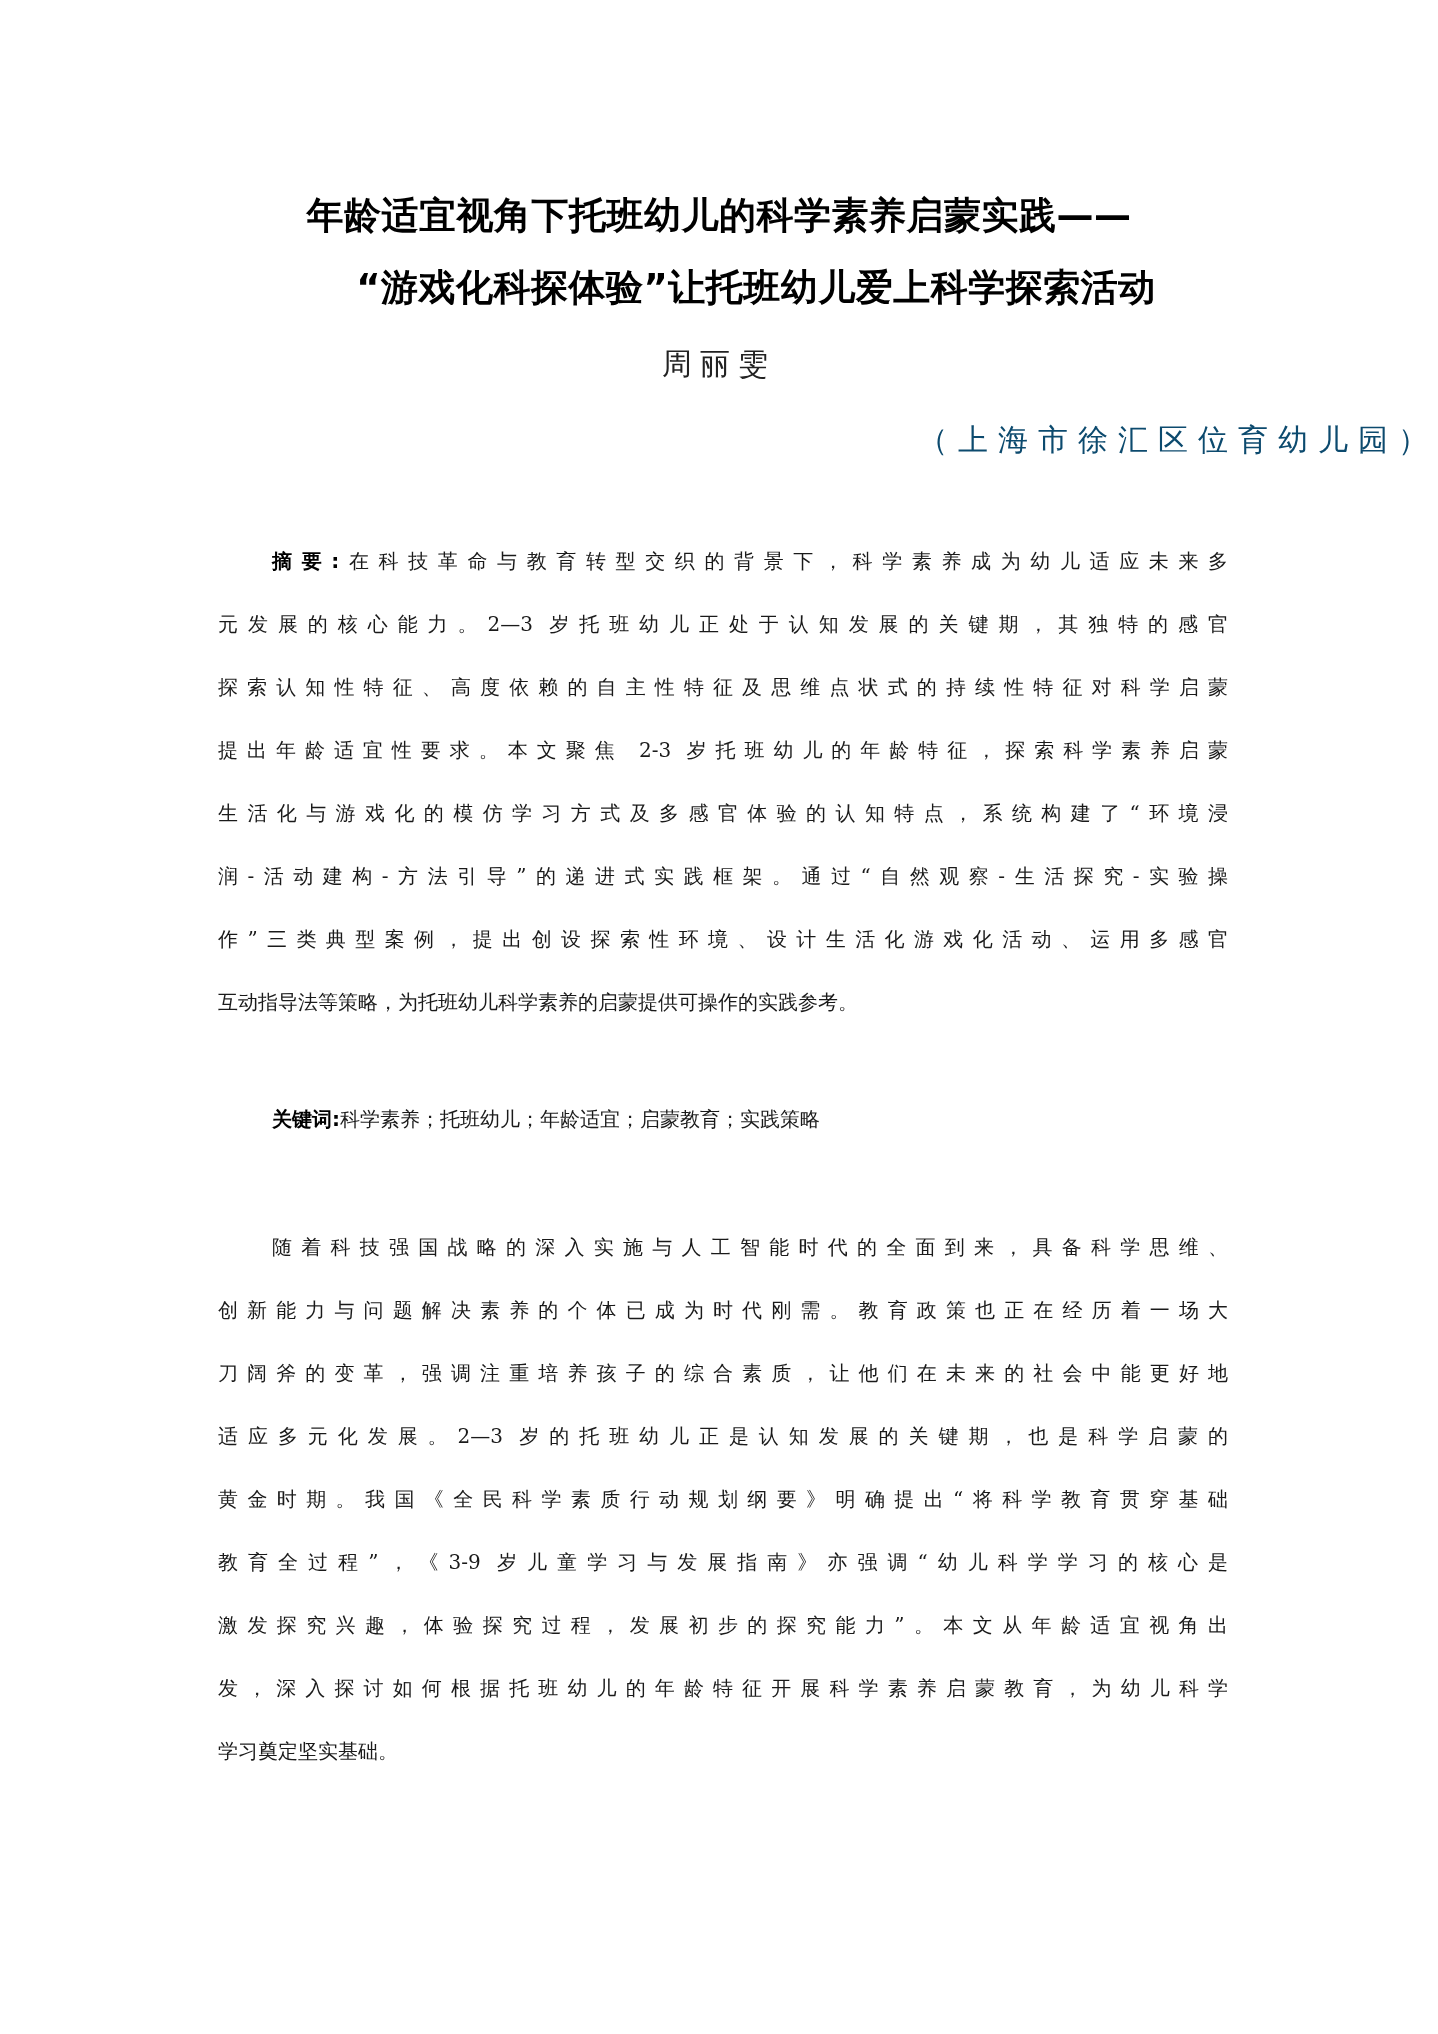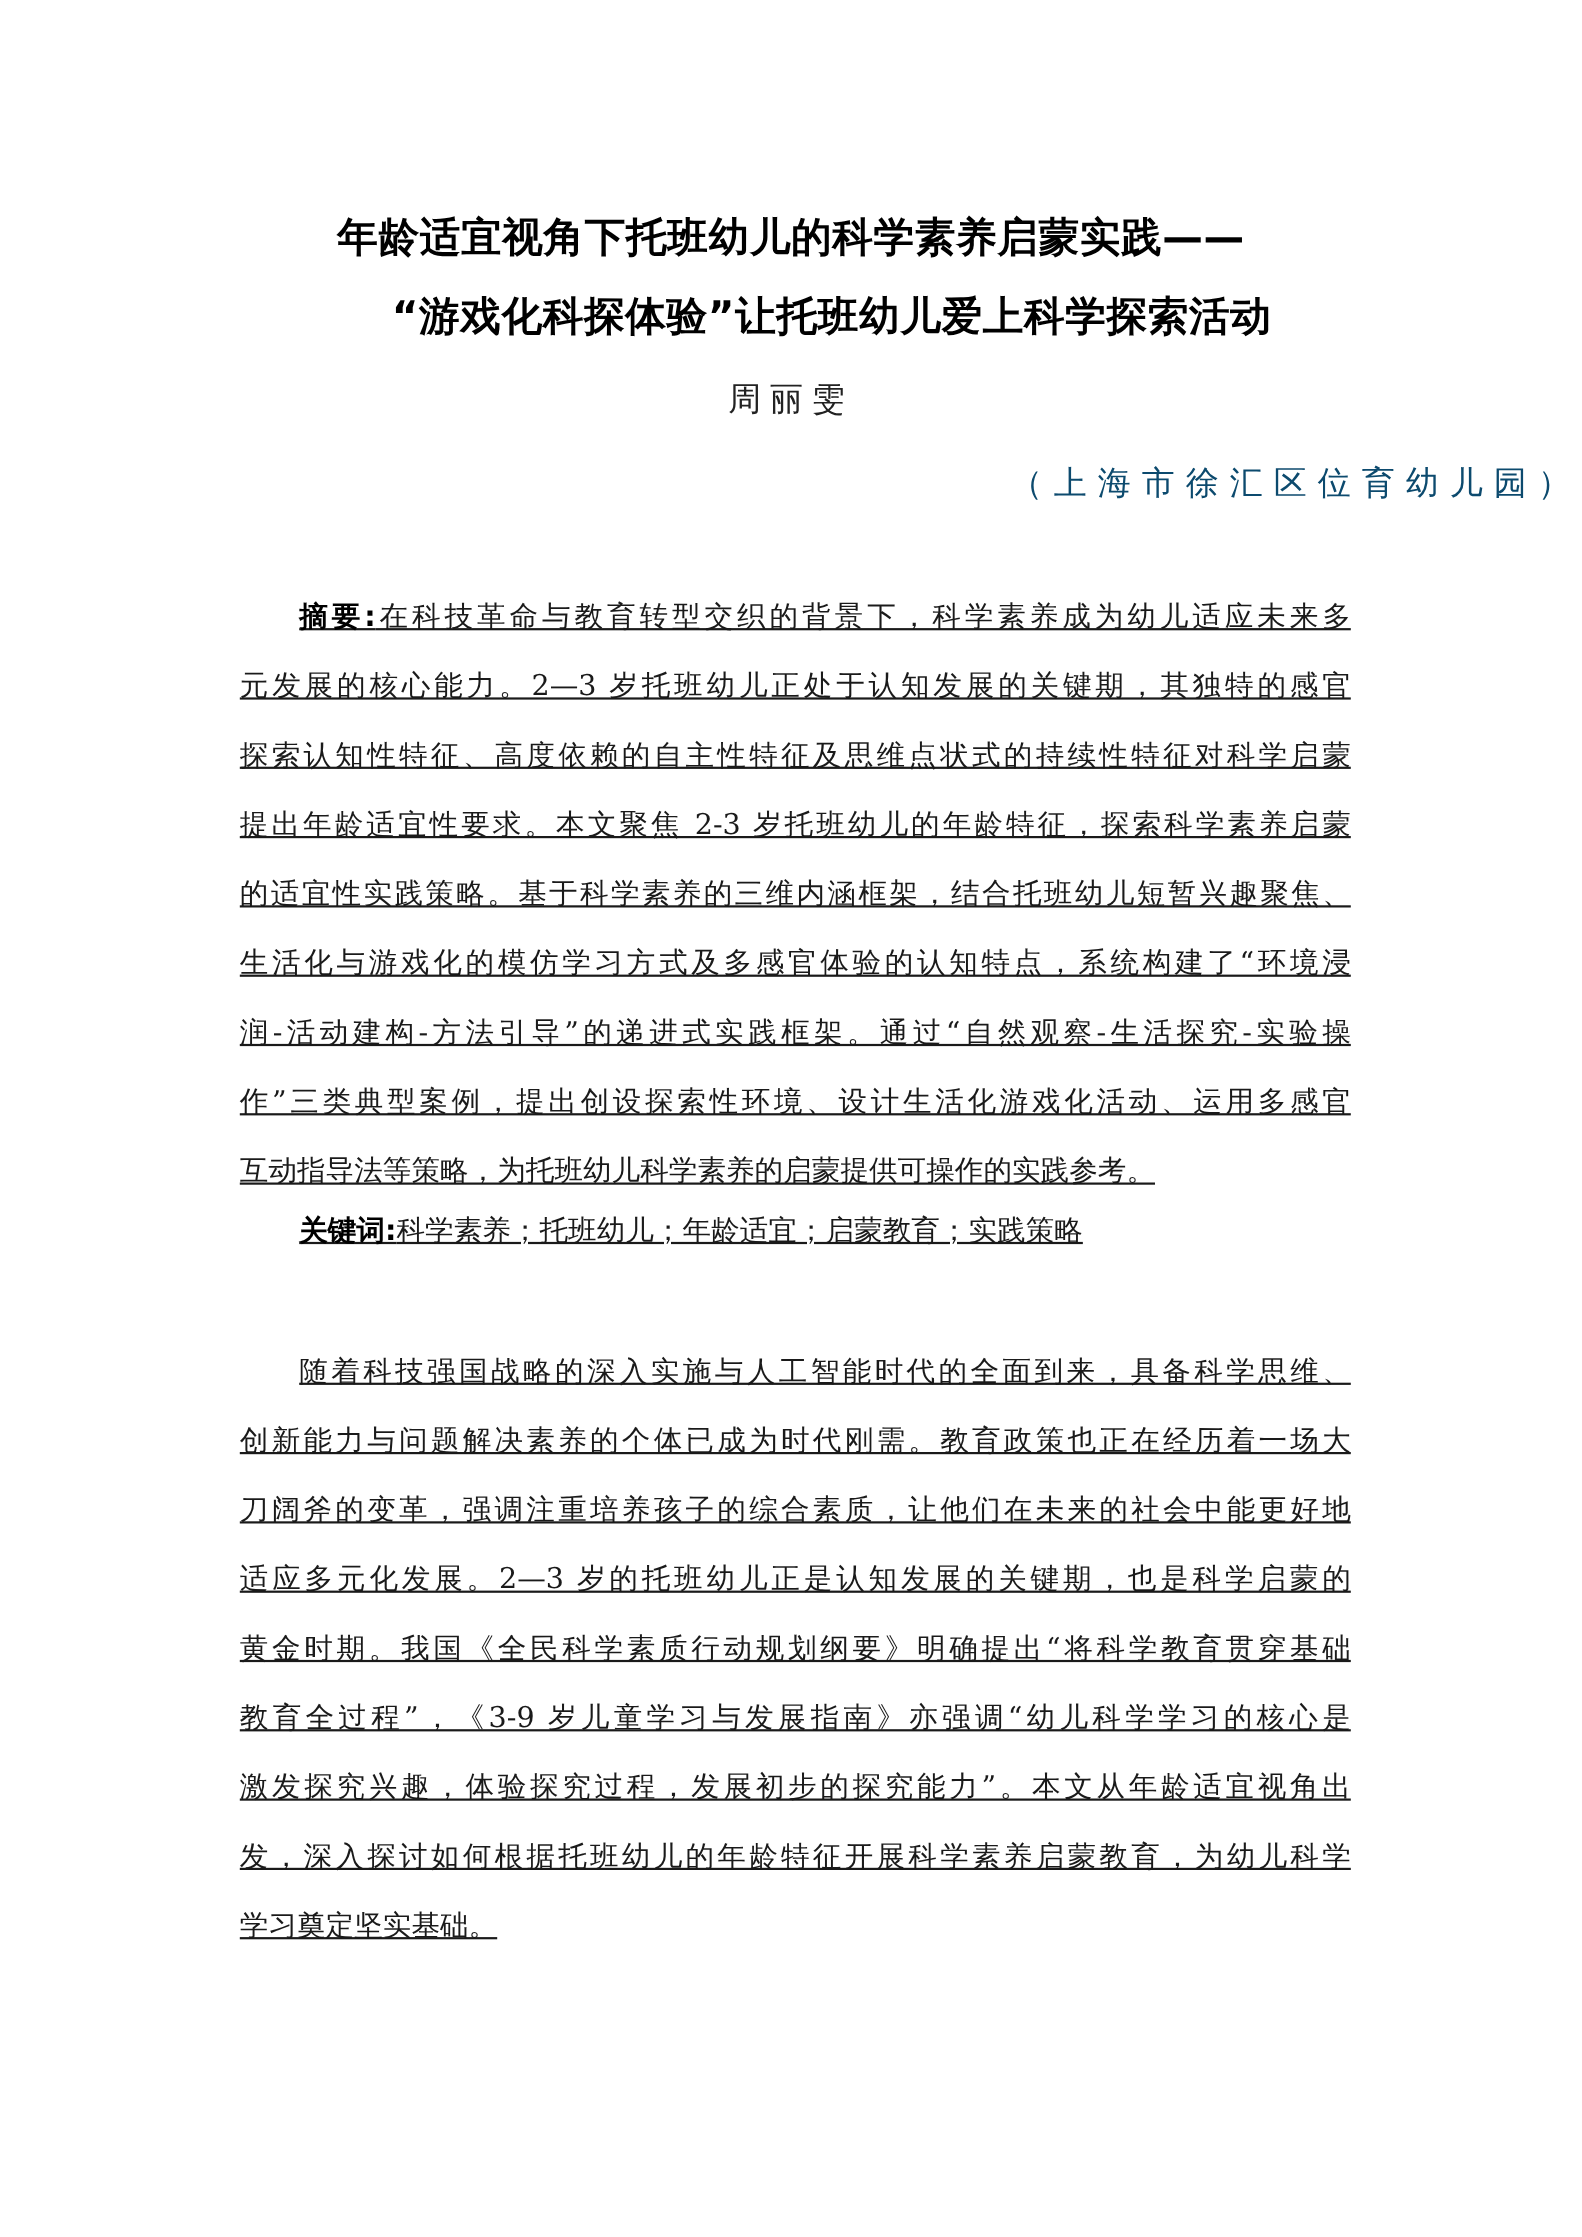--- a/index.html
+++ b/index.html
@@ -8,22 +8,22 @@
   .page { position: absolute; left: 0; top: 0; width: 1438px; height: 2034px; background: #fff; padding-left: 34px; }
   .title { position: absolute; left: 0; width: 1438px; text-align: center;
            font-family: "DejaVu Sans", "Liberation Sans", sans-serif; font-weight: bold;
            font-size: 37px; letter-spacing: 0.5px; color: #000; line-height: 48px; }
   .t1 { top: 192px; }
   .t2 { top: 264px; margin-left: 37px; }
   .author { position: absolute; left: 0; width: 1438px; text-align: center;
             top: 342px; font-size: 30px; letter-spacing: 8px; color: #222; line-height: 44px; }
   .affil { position: absolute; left: 0; width: 1438px; text-align: right;
            top: 418px; font-size: 30px; letter-spacing: 10px; color: #0c4a6e; line-height: 44px; }
-  .block { position: absolute; left: 218px; width: 1010px; font-size: 26px; line-height: 63px;
-           text-align: justify; color: #1a1a1a; text-decoration: underline; }
+  .block { position: absolute; left: 218px; width: 1010px; font-size: 20px; line-height: 63px;
+           text-align: justify; color: #1a1a1a; }
   .line { display: block; height: 63px; white-space: nowrap; text-align-last: justify; text-align: justify; }
   .line.last { text-align-last: left; }
   .indent { padding-left: 54px; }
   .lbl { font-family: "DejaVu Sans", "Liberation Sans", sans-serif; font-weight: bold; color: #000; }
   .abstract { top: 530px; }
   .keywords { top: 1088px; }
   .intro { top: 1216px; }
 </style>
 </head>
 <body>
@@ -34,21 +34,20 @@
   <div class="title t2">“游戏化科探体验”让托班幼儿爱上科学探索活动</div>
 
   <div class="author">周丽雯</div>
   <div class="affil">（上海市徐汇区位育幼儿园）</div>
 
   <div class="block abstract">
     <span class="line indent"><span class="lbl">摘要:</span><span>在科技革命与教育转型交织的背景下，科学素养成为幼儿适应未来多</span></span>
     <span class="line">元发展的核心能力。2—3 岁托班幼儿正处于认知发展的关键期，其独特的感官</span>
     <span class="line">探索认知性特征、高度依赖的自主性特征及思维点状式的持续性特征对科学启蒙</span>
     <span class="line">提出年龄适宜性要求。本文聚焦 2-3 岁托班幼儿的年龄特征，探索科学素养启蒙</span>
-    <span class="line">的适宜性实践策略。基于科学素养的三维内涵框架，结合托班幼儿短暂兴趣聚焦、</span>
     <span class="line">生活化与游戏化的模仿学习方式及多感官体验的认知特点，系统构建了“环境浸</span>
     <span class="line">润-活动建构-方法引导”的递进式实践框架。通过“自然观察-生活探究-实验操</span>
     <span class="line">作”三类典型案例，提出创设探索性环境、设计生活化游戏化活动、运用多感官</span>
     <span class="line last">互动指导法等策略，为托班幼儿科学素养的启蒙提供可操作的实践参考。</span>
   </div>
 
   <div class="block keywords">
     <span class="line last indent"><span class="lbl">关键词:</span><span>科学素养；托班幼儿；年龄适宜；启蒙教育；实践策略</span></span>
   </div>
 

